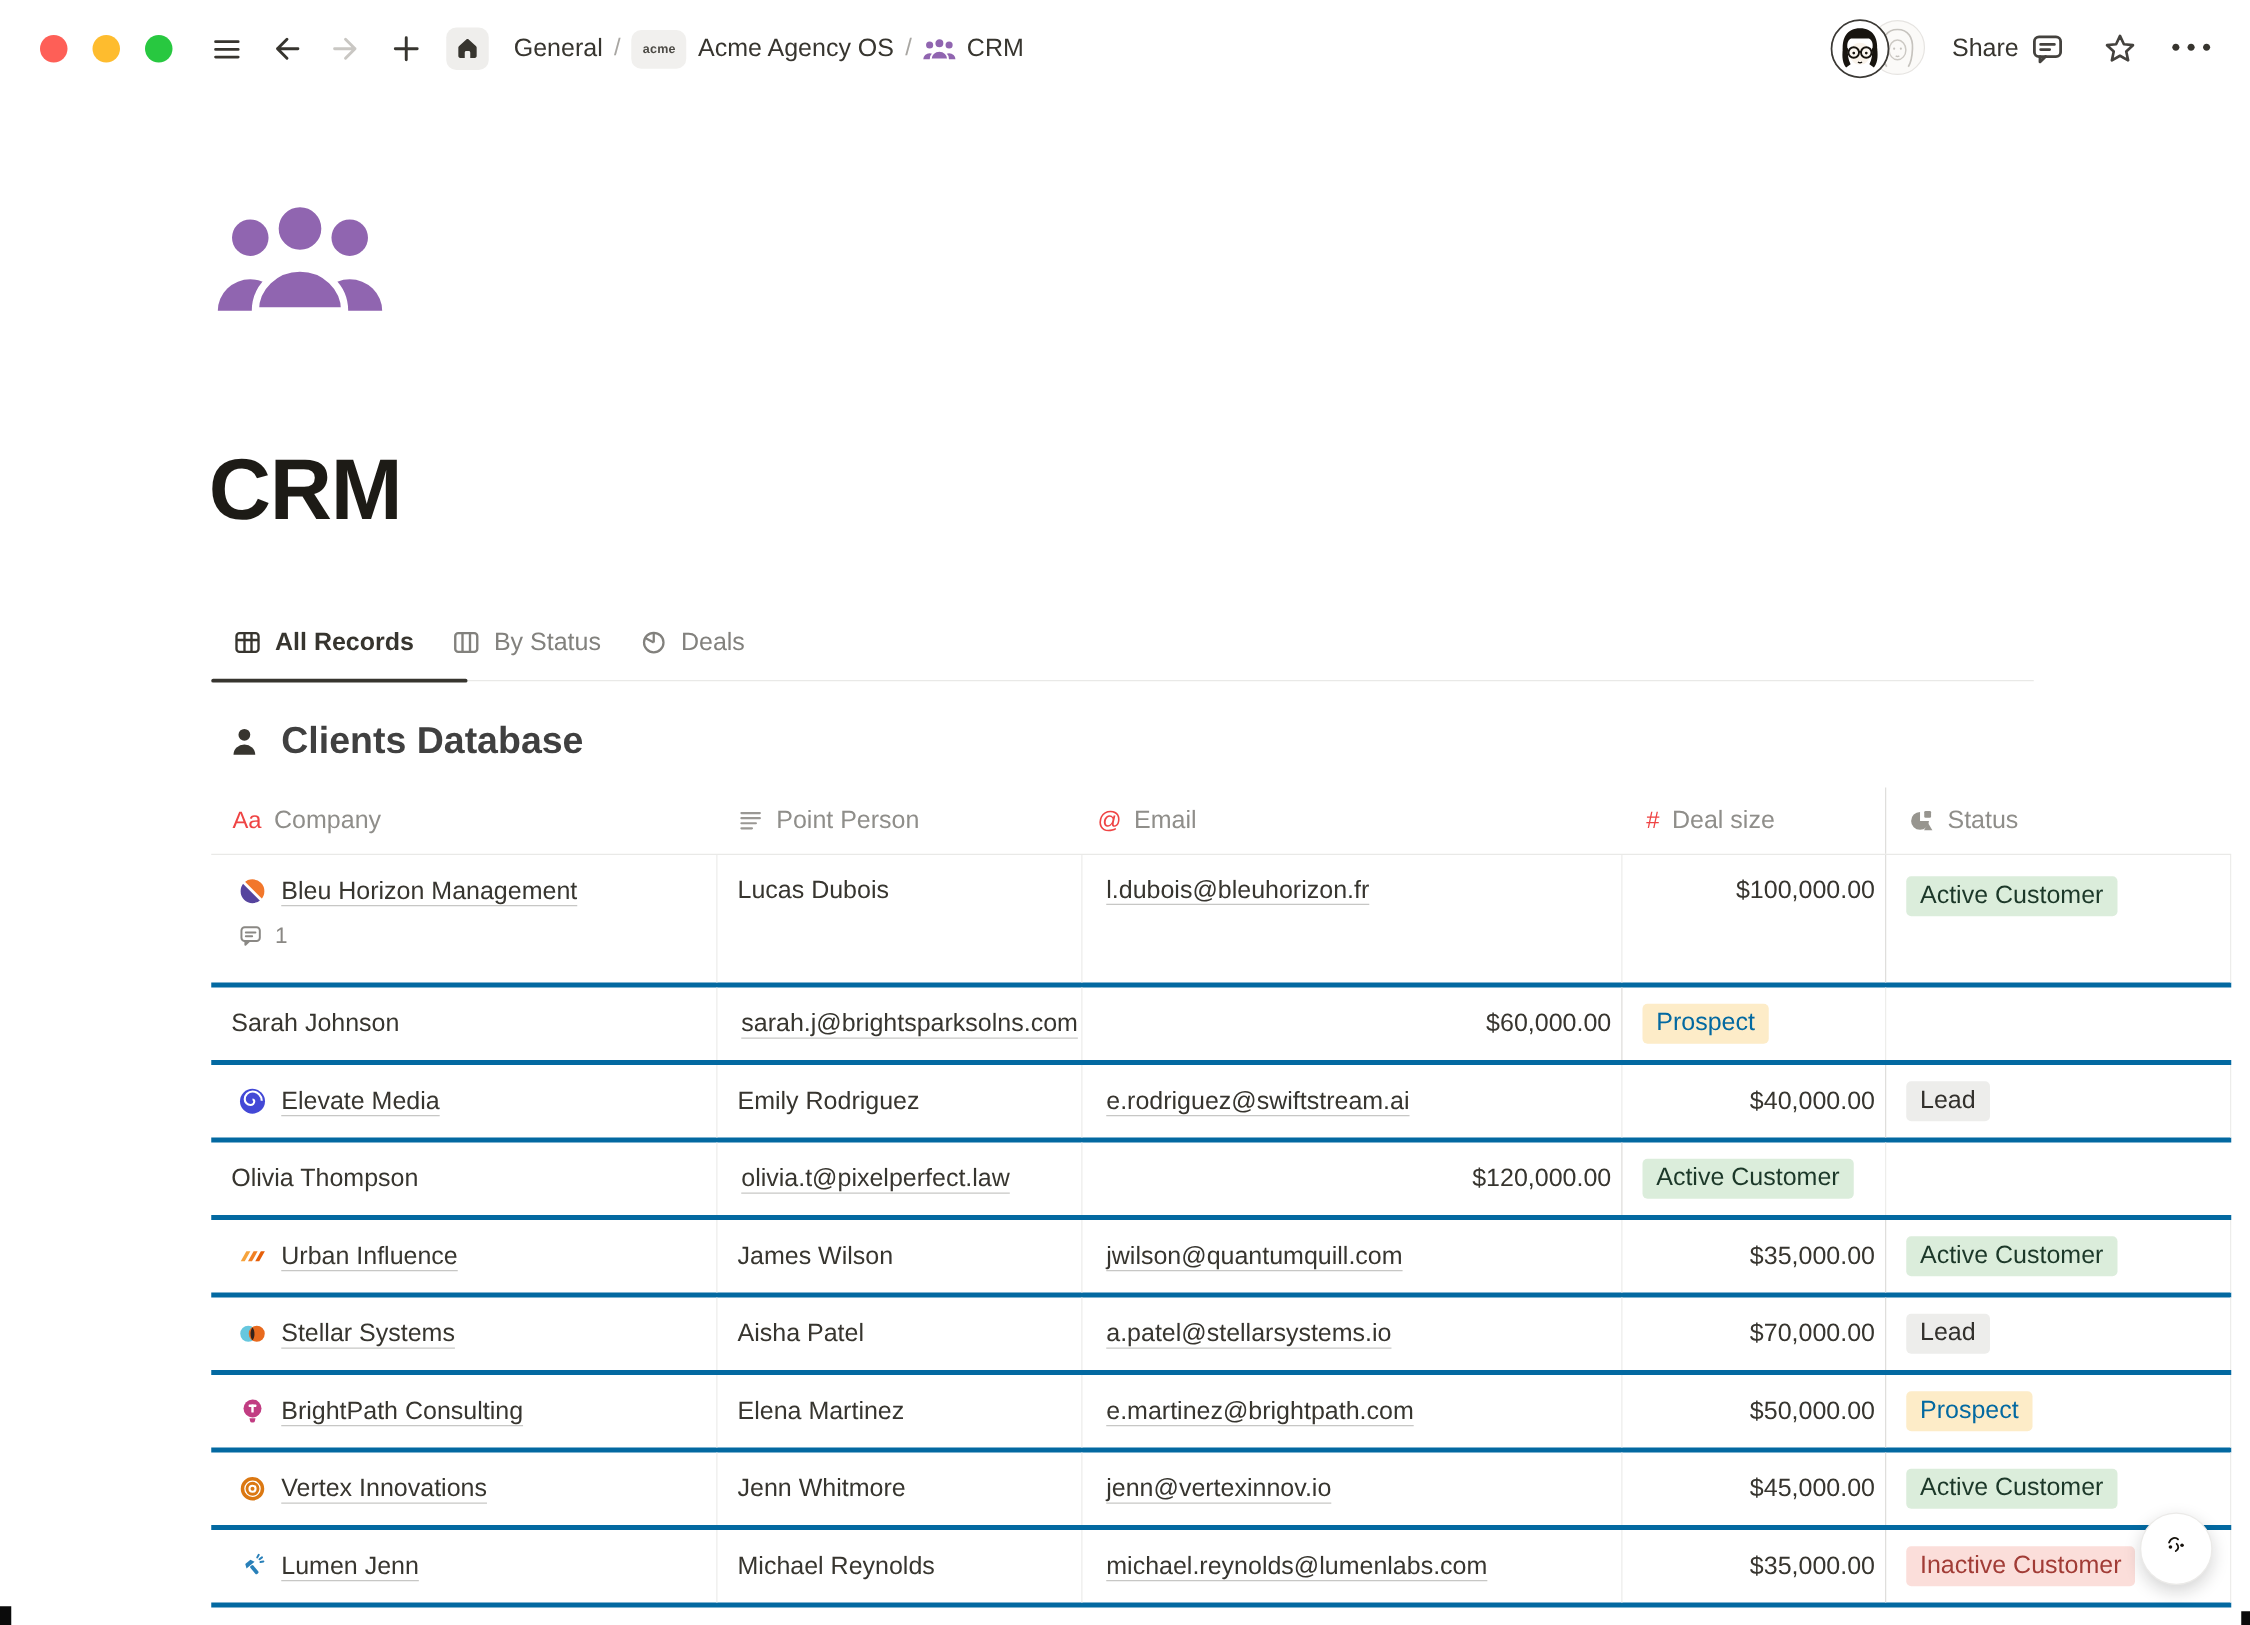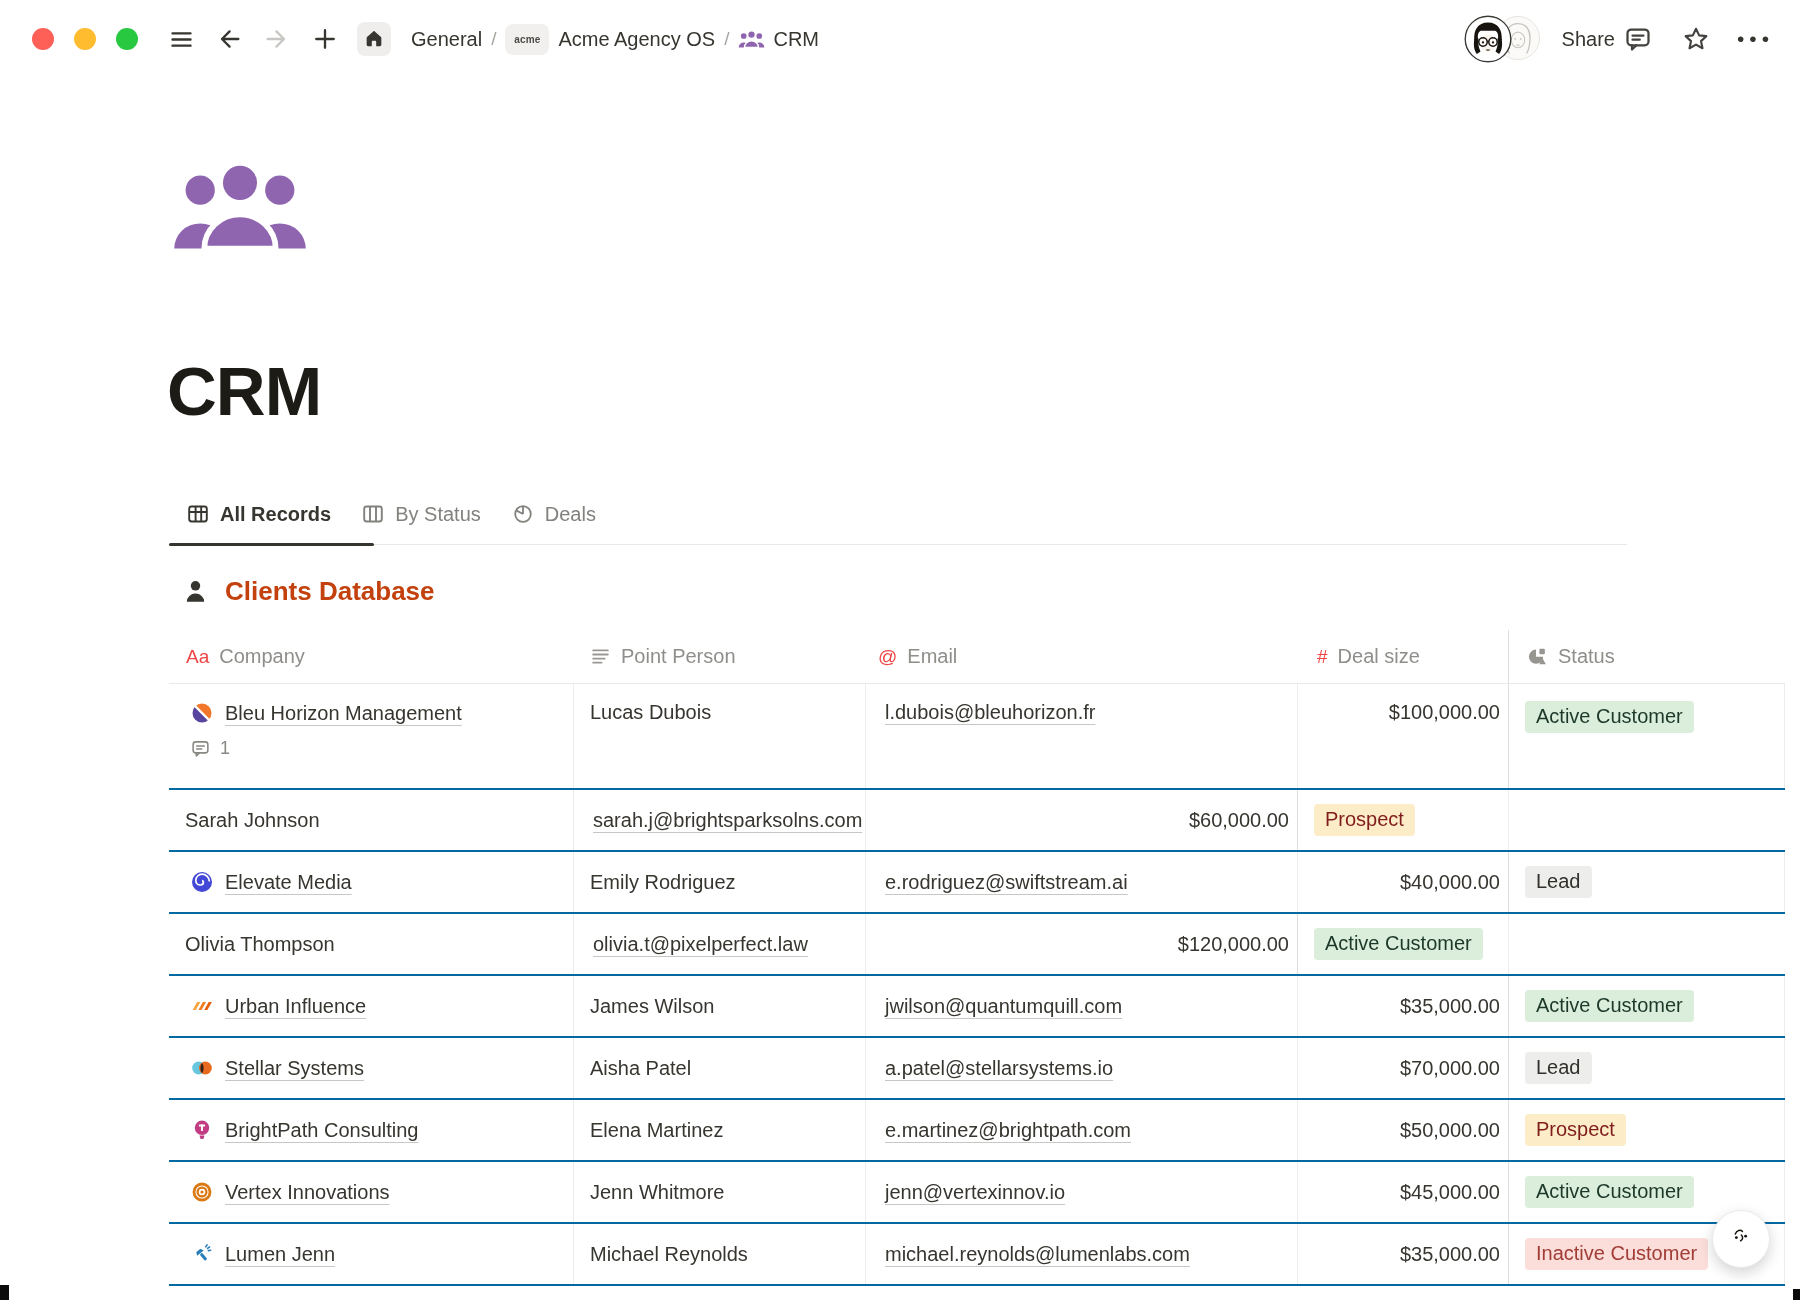--- a/index.html
+++ b/index.html
@@ -64,36 +64,36 @@
   }
   .tab { display:flex; align-items:center; gap:10px; font-size:20px; color:#82817d; cursor:default; }
   .tab.active { color:#37352f; font-weight:bold; }
   .tab-underline {
     position:absolute; left:0; bottom:-2px; width:205px; height:3.5px;
     background:#37352f; border-radius:2px;
   }
 
   
   .db-head { position:absolute; left:181px; top:576px; display:flex; align-items:center; gap:15px; }
-  .db-title { font-size:26px; font-weight:700; color:#c2410c; }
+  .db-title { font-size:30px; font-weight:700; color:#404040; }
 
   
   .table { position:absolute; left:169px; top:630px; width:1616px; }
   .grid-row { display:grid; grid-template-columns:405px 292px 432px 211px 276px; }
   .thead { height:54px; border-bottom:1px solid #e9e9e7; }
   .th { display:flex; align-items:center; gap:10px; font-size:20px; color:#8f8e8a; }
   .th.c1 { padding-left:17px; }
   .th.c2 { padding-left:16px; }
   .th.c3 { padding-left:12px; }
   .th.c4 { padding-left:19px; }
   .th.c4 { border-right:1px solid #dfdedc; }
   .th.c5 { padding-left:18px; }
   .type-glyph { font-size:19px; color:#ef4444; }
 
-  .row { border-bottom:2px solid #0369a1; height:62px; }
+  .row { border-bottom:4px solid #0369a1; height:62px; }
   .row.tall { height:106px; }
   .cell { display:flex; align-items:center; border-right:1px solid #ededeb; font-size:20px; color:#37352f; overflow:hidden; }
   .cell.c1 { padding-left:21px; }
   .cell.c2 { padding-left:16px; }
   .cell.c3 { padding-left:19px; }
   .cell.c4 { justify-content:flex-end; padding-right:8px; border-right:1px solid #dfdedc; }
   .cell.c5 { padding-left:16px; }
   .row.tall .cell { align-items:flex-start; padding-top:17px; }
   .row.tall .cell.c1 { flex-direction:column; align-items:flex-start; }
 
@@ -105,21 +105,21 @@
     text-underline-offset:5px; text-decoration-thickness:1px;
   }
   .email {
     text-decoration:underline; text-decoration-color:rgba(55,53,47,.28);
     text-underline-offset:5px; text-decoration-thickness:1px;
   }
   .comment-line { display:flex; align-items:center; gap:9px; margin-top:13px; color:#8a8884; font-size:18px; }
 
   .badge { display:inline-block; padding:3px 11px; border-radius:4px; font-size:20px; line-height:1.28; white-space:nowrap; }
   .badge.green  { background:#dbeddb; color:#1c3829; }
-  .badge.yellow { background:#fdecc8; color:#7f1d1d; }
+  .badge.yellow { background:#fdecc8; color:#0369a1; }
   .badge.gray   { background:#ededeb; color:#32302c; }
   .badge.red    { background:#fbdeda; color:#a13c36; }
 
   
   .ai-btn {
     position:absolute; left:1712px; top:1210px; width:58px; height:58px;
     border-radius:50%; background:#ffffff; border:1px solid #ebeae8;
     box-shadow:0 5px 14px rgba(15,15,15,.18); z-index:6;
     display:flex; align-items:center; justify-content:center;
   }

